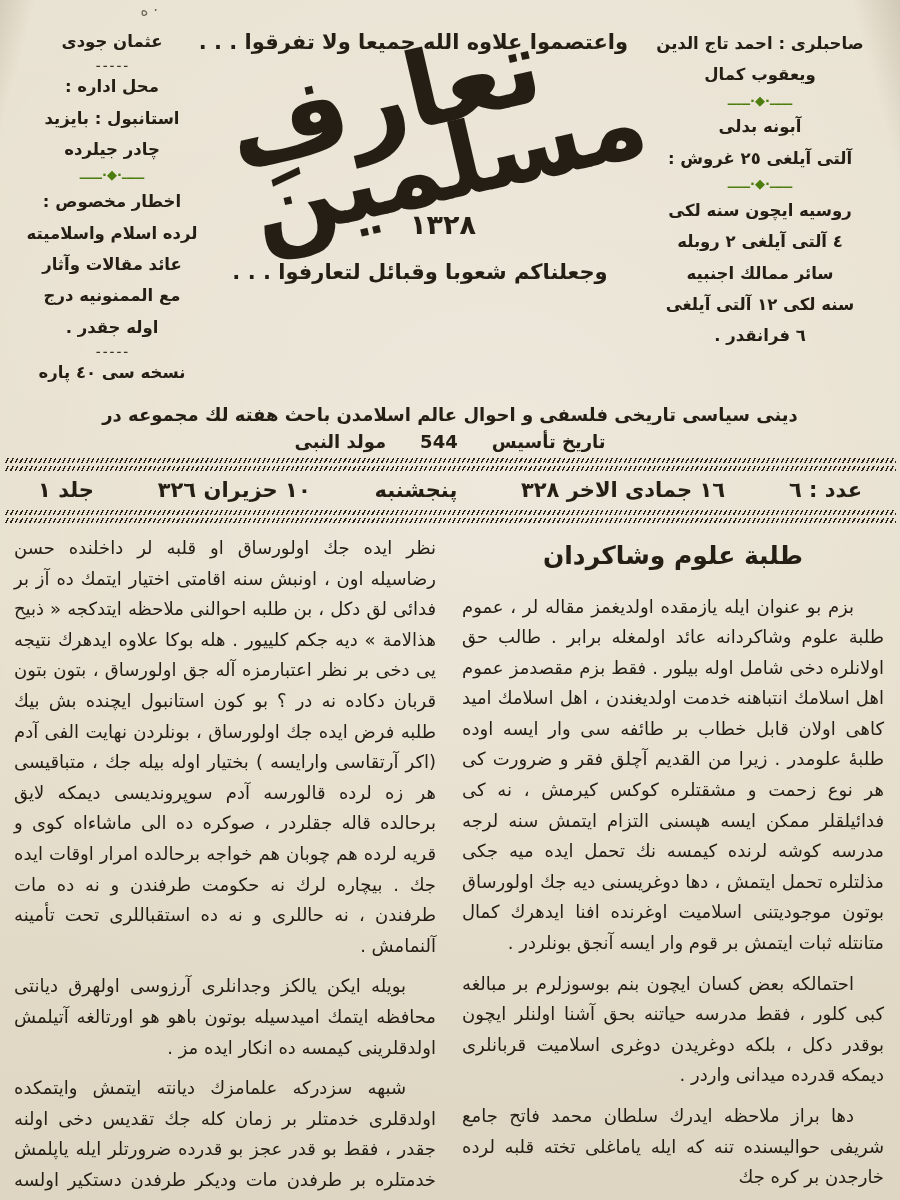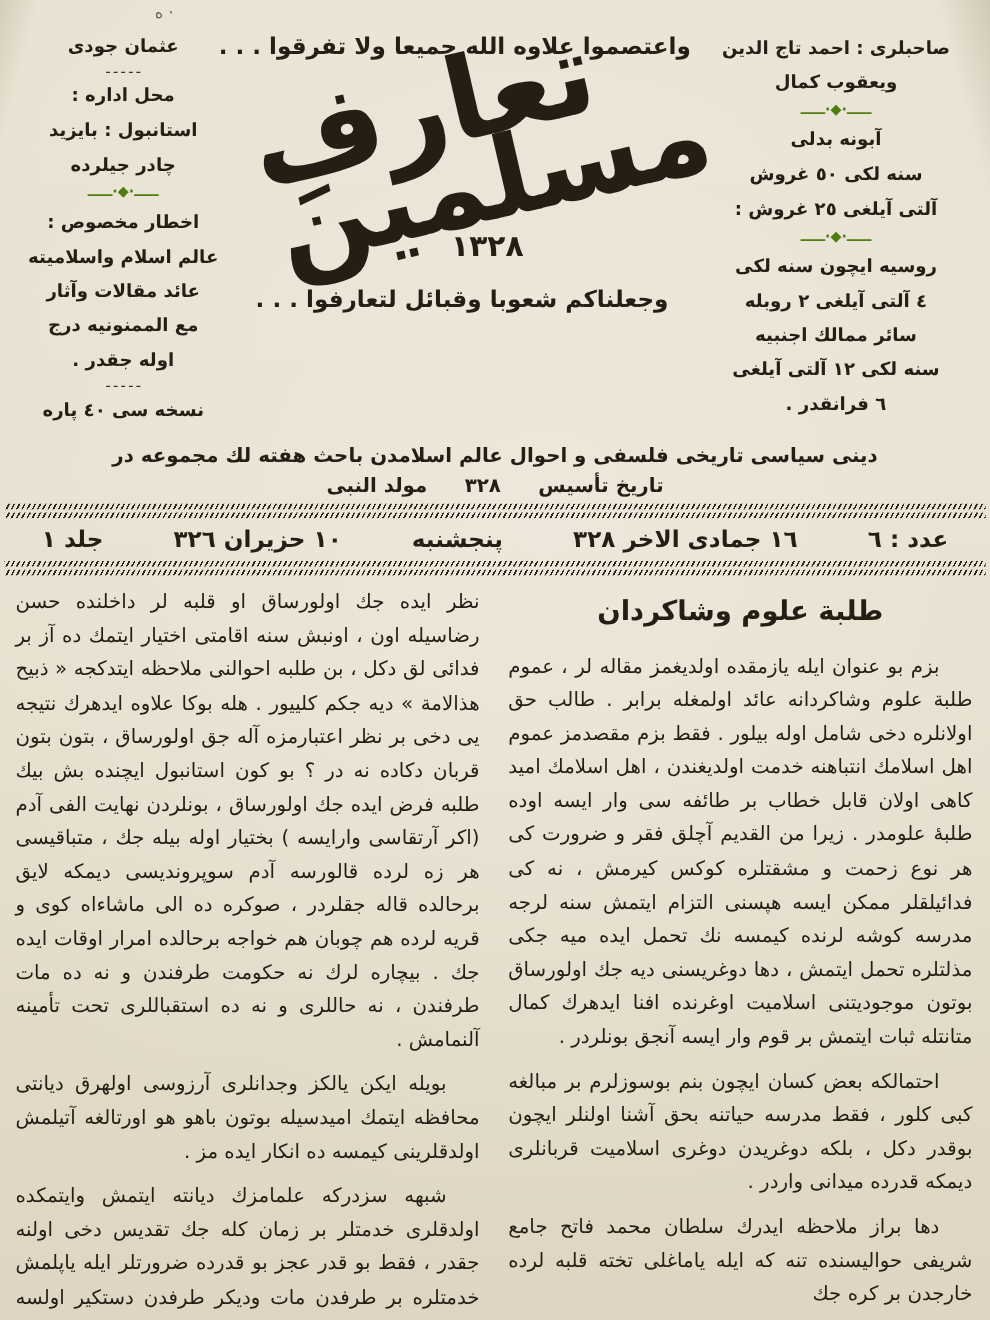--- a/index.html
+++ b/index.html
@@ -65,39 +65,38 @@
 
   <div class="masthead">
 
     <div class="pencil">ە ·</div>
 
     <div class="side-panel panel-right">
       <div class="ln">صاحبلرى : احمد تاج الدين</div>
       <div class="ln">ويعقوب كمال</div>
       <div class="orn">ـــــ·◆·ـــــ</div>
       <div class="ln">آبونه بدلى</div>
-      <div class="ln">سنه لكى ٥٠ غروش</div>
       <div class="ln">آلتى آيلغى ٢٥ غروش :</div>
       <div class="orn">ـــــ·◆·ـــــ</div>
       <div class="ln">روسيه ايچون سنه لكى</div>
       <div class="ln">٤ آلتى آيلغى ٢ روبله</div>
       <div class="ln">سائر ممالك اجنبيه</div>
       <div class="ln">سنه لكى ١٢ آلتى آيلغى</div>
       <div class="ln">٦ فرانقدر .</div>
     </div>
 
     <div class="side-panel panel-left">
       <div class="ln">عثمان جودى</div>
       <div class="squig">ـ ـ ـ ـ ـ</div>
       <div class="ln">محل اداره :</div>
       <div class="ln">استانبول : بايزيد</div>
       <div class="ln">چادر جيلرده</div>
       <div class="orn">ـــــ·◆·ـــــ</div>
       <div class="ln">اخطار مخصوص :</div>
-      <div class="ln">عالم اسلام واسلاميته</div>
+      <div class="ln">لرده اسلام واسلاميته</div>
       <div class="ln">عائد مقالات وآثار</div>
       <div class="ln">مع الممنونيه درج</div>
       <div class="ln">اوله جقدر .</div>
       <div class="squig">ـ ـ ـ ـ ـ</div>
       <div class="ln">نسخه سى ٤٠ پاره</div>
     </div>
 
     <div class="center-block">
       <div class="quote-top">واعتصموا علاوه الله جميعا ولا تفرقوا . . .</div>
       <div class="callig">
@@ -106,21 +105,21 @@
       </div>
       <div class="year-row">١٣٢٨</div>
       <div class="quote-bottom">وجعلناكم شعوبا وقبائل لتعارفوا . . .</div>
     </div>
   </div>
 
   <div class="descr">
     <div class="descr-l1">دينى سياسى تاريخى فلسفى و احوال عالم اسلامدن باحث هفته لك مجموعه در</div>
     <div class="descr-l2">
       <span>تاريخ تأسيس</span>
-      <span>٣٢٨</span>
+      <span>544</span>
       <span>مولد النبى</span>
     </div>
   </div>
 
   <div class="rule-hatch"></div>
 
   <div class="issue-bar">
     <span>عدد : ٦</span>
     <span>١٦ جمادى الاخر ٣٢٨</span>
     <span>پنجشنبه</span>

